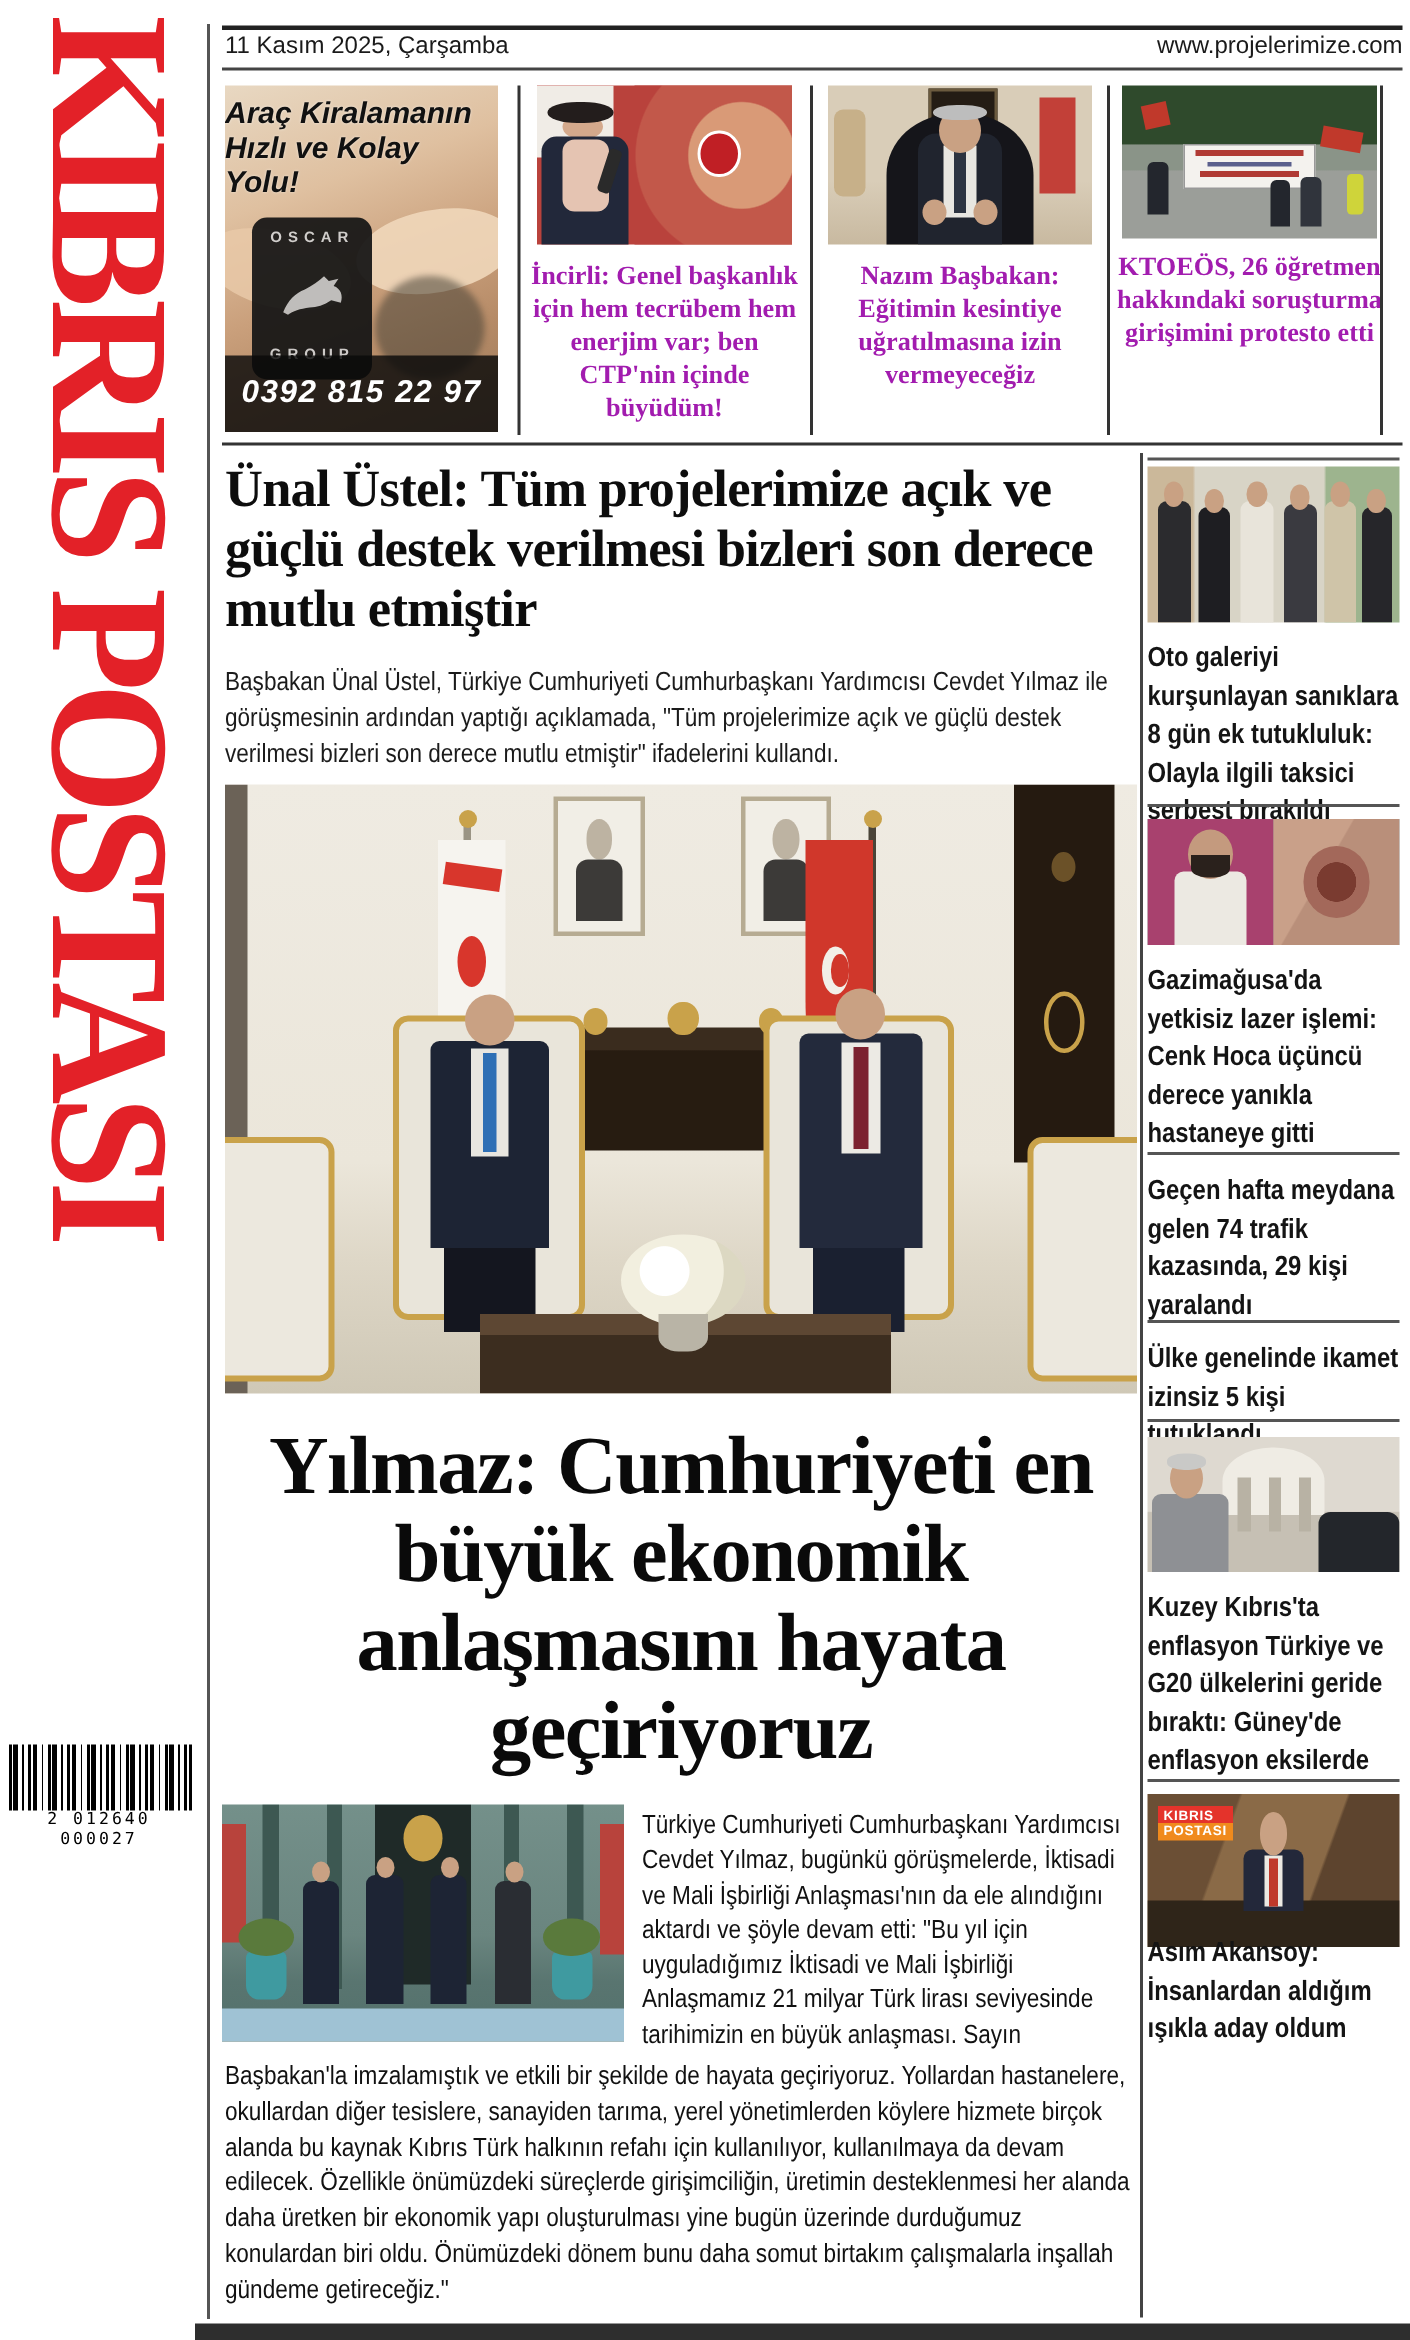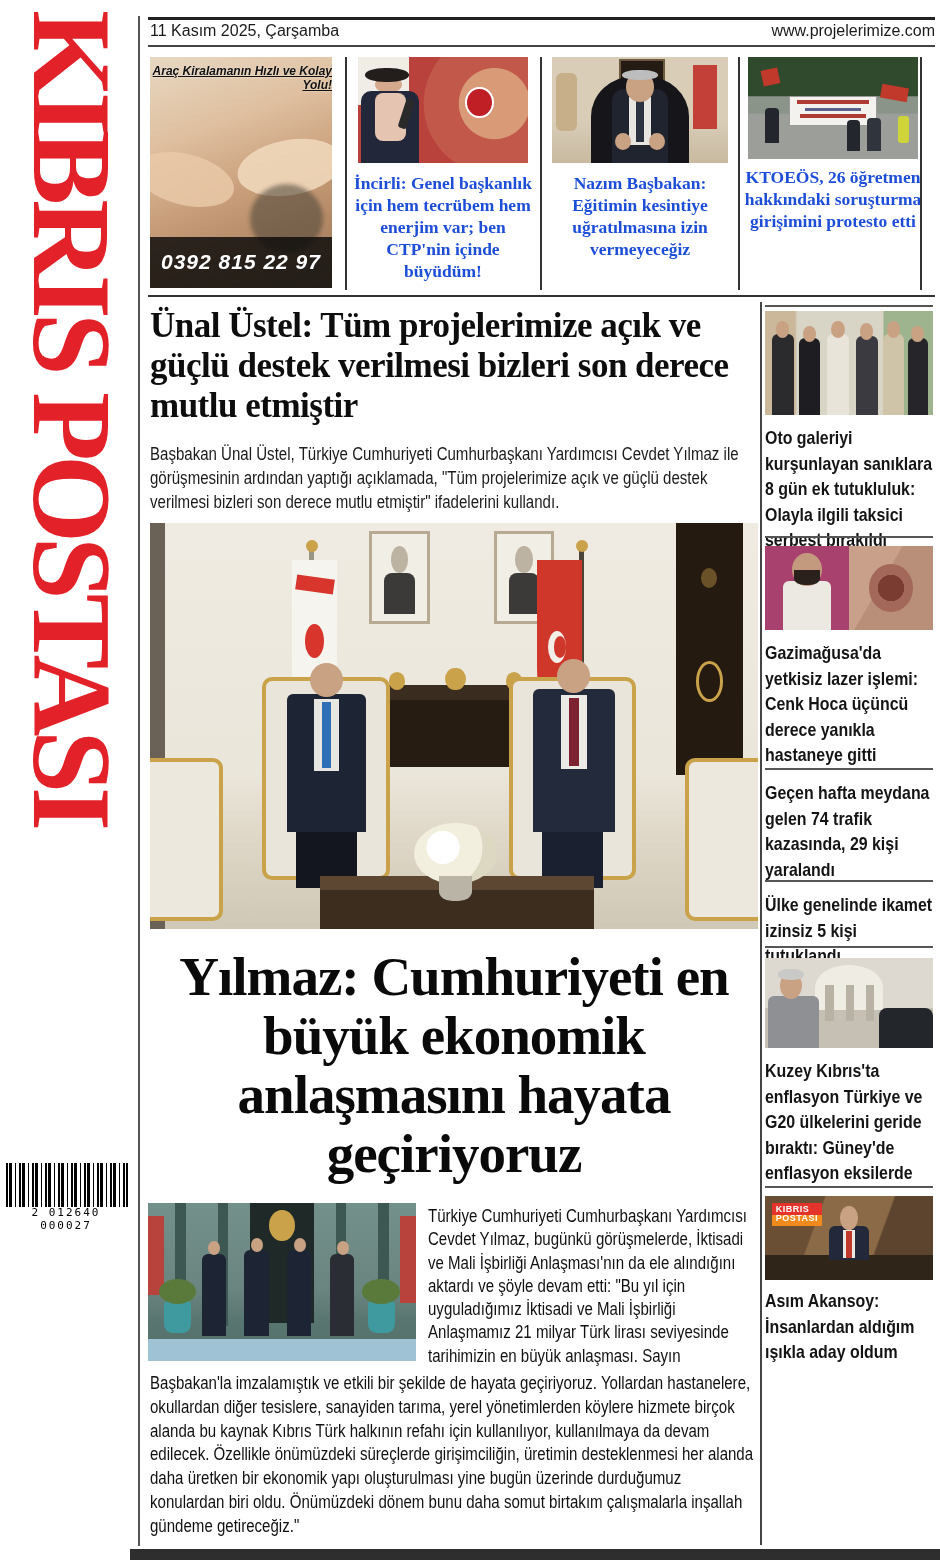--- a/index.html
+++ b/index.html
@@ -29,29 +29,29 @@
   .topbar-line-bottom{ left:148px; top:45px; width:787px; height:2px; background:#444; }
   .date-text{ left:150px; top:22px; font-size:16px; color:#1a1a1a; }
   .site-url{ right:5px; top:22px; font-size:16px; color:#1a1a1a; text-decoration:none; }
 
   
   .strip-divider{ top:57px; width:2px; height:233px; background:#333; }
   .strip-rule-bottom{ left:148px; top:295px; width:787px; height:2px; background:#333; }
 
   .thumb{ background:#888; overflow:hidden; position:absolute; }
   .caption{ position:absolute; font-family:"Liberation Serif", serif; font-weight:700;
-            font-size:17.5px; line-height:1.26; text-align:center; color:#1d4ed8; }
+            font-size:17.5px; line-height:1.26; text-align:center; color:#a21caf; }
 
   
   .ad-box{ left:150px; top:57px; width:182px; height:231px;
     background:linear-gradient(160deg,#e8d8c2 0%,#dfc0a0 30%,#caa07c 55%,#b58a66 75%,#9a7a5c 100%);
     overflow:hidden; }
-  .ad-headline{ position:absolute; left:0; top:8px; width:100%; text-align:right;
-    font-weight:700; font-style:italic; font-size:12px; line-height:1.15; color:#111;
-    text-shadow:0 0 2px rgba(255,255,255,.6);text-decoration:underline; }
+  .ad-headline{ position:absolute; left:0; top:8px; width:100%; text-align:left;
+    font-weight:700; font-style:italic; font-size:20px; line-height:1.15; color:#111;
+    text-shadow:0 0 2px rgba(255,255,255,.6); }
   .ad-hand1{ position:absolute; left:-8%; top:42%; width:55%; height:22%; border-radius:50%;
     background:#e9c9a8; transform:rotate(14deg); opacity:.85;}
   .ad-hand2{ position:absolute; right:-6%; top:36%; width:58%; height:24%; border-radius:50%;
     background:#f0d7ba; transform:rotate(-10deg); opacity:.9;}
   .ad-blur1{ position:absolute; left:55%; top:55%; width:40%; height:30%; border-radius:50%;
     background:#4a4438; opacity:.55; filter:blur(2px);}
   .ad-logo-box{ position:absolute; left:10%; top:38%; width:44%; height:47%;
     background:#151515; border-radius:10px; opacity:.93; }
   .ad-logo-top{ position:absolute; top:8%; width:100%; text-align:center;
     font-size:10px; letter-spacing:4px; color:#cfcfcf; font-weight:700;}
@@ -116,20 +116,27 @@
 <div class="abs topbar-line-top"></div>
 <div class="abs date-text">11 Kasım 2025, Çarşamba</div>
 <a class="abs site-url" href="#">www.projelerimize.com</a>
 <div class="abs topbar-line-bottom"></div>
 
 <div class="ad-box abs">
   <div class="ad-hand1 sc"></div>
   <div class="ad-hand2 sc"></div>
   <div class="ad-blur1 sc"></div>
   <div class="ad-headline">Araç Kiralamanın Hızlı ve Kolay Yolu!</div>
+  <div class="ad-logo-box">
+    <div class="ad-logo-top">OSCAR</div>
+    <svg class="ad-horse" viewBox="0 0 60 40">
+      <path d="M6 34 C10 24 16 18 24 15 C30 12 36 8 40 4 L44 8 L52 6 L48 12 C54 14 56 20 54 26 L46 24 C40 28 34 30 28 30 C20 31 14 33 10 36 Z" fill="#bdbdbd"></path>
+    </svg>
+    <div class="ad-logo-bottom">GROUP</div>
+  </div>
   <div class="ad-phone-bar"></div>
   <div class="ad-phone">0392 815 22 97</div>
 </div>
 <div class="abs strip-divider" style="left:345px"></div>
 
 <div>
   <div class="thumb" style="left:358px;top:57px;width:170px;height:106px;background:#b9423c;">
     <div class="sc" style="left:0;top:0;width:30%;height:45%;background:#f0ece6;"></div>
     <div class="sc" style="left:38%;top:-10%;width:70%;height:120%;background:radial-gradient(circle at 60% 45%, #d99a77 0 35%, #c2584a 36% 70%, #b9423c 71%);"></div>
     <div class="sc" style="left:63%;top:28%;width:17%;height:30%;border-radius:50%;background:#c01f25;border:2px solid #fff;"></div>
@@ -335,21 +342,21 @@
     <div class="sc" style="left:68%;top:55%;width:32%;height:45%;background:#23262b;border-radius:8px 8px 0 0;"></div>
     <div class="suit sc" style="left:2%;top:42%;width:30%;height:58%;background:#8e9094;"></div>
     <div class="head sc" style="left:9%;top:16%;width:13%;height:30%;"></div>
     <div class="sc" style="left:8%;top:12%;width:15%;height:12%;background:#c9c9c7;border-radius:45%;"></div>
   </div>
   <div class="sb-cap cond" style="top:1058px">Kuzey Kıbrıs'ta enflasyon Türkiye ve G20 ülkelerini geride bıraktı: Güney'de enflasyon eksilerde</div>
 </div>
 <div class="sb-hr" style="top:1186px"></div>
 
 <div>
-  <div class="sb-img" style="top:1196px;height:84px;background:linear-gradient(110deg,#6b4f35 0 30%, #8a6a47 31% 65%, #5d442e 66% 100%);">
+  <div class="sb-img" style="top:1196px;height:102px;background:linear-gradient(110deg,#6b4f35 0 30%, #8a6a47 31% 65%, #5d442e 66% 100%);">
     <div class="sc" style="left:0;top:70%;width:100%;height:30%;background:#2f2519;"></div>
     <div class="suit sc" style="left:38%;top:36%;width:24%;height:40%;background:#23283a;"></div>
     <div class="sc" style="left:46.5%;top:40%;width:7%;height:34%;background:#ece9e2;"></div>
     <div class="sc" style="left:48.5%;top:42%;width:3%;height:32%;background:#c0392b;"></div>
     <div class="head sc" style="left:44.5%;top:12%;width:11%;height:28%;"></div>
     <div class="tv-logo sc" style="left:4%;top:8%;">
       <div>KIBRIS</div>
       <div>POSTASI</div>
     </div>
   </div>

